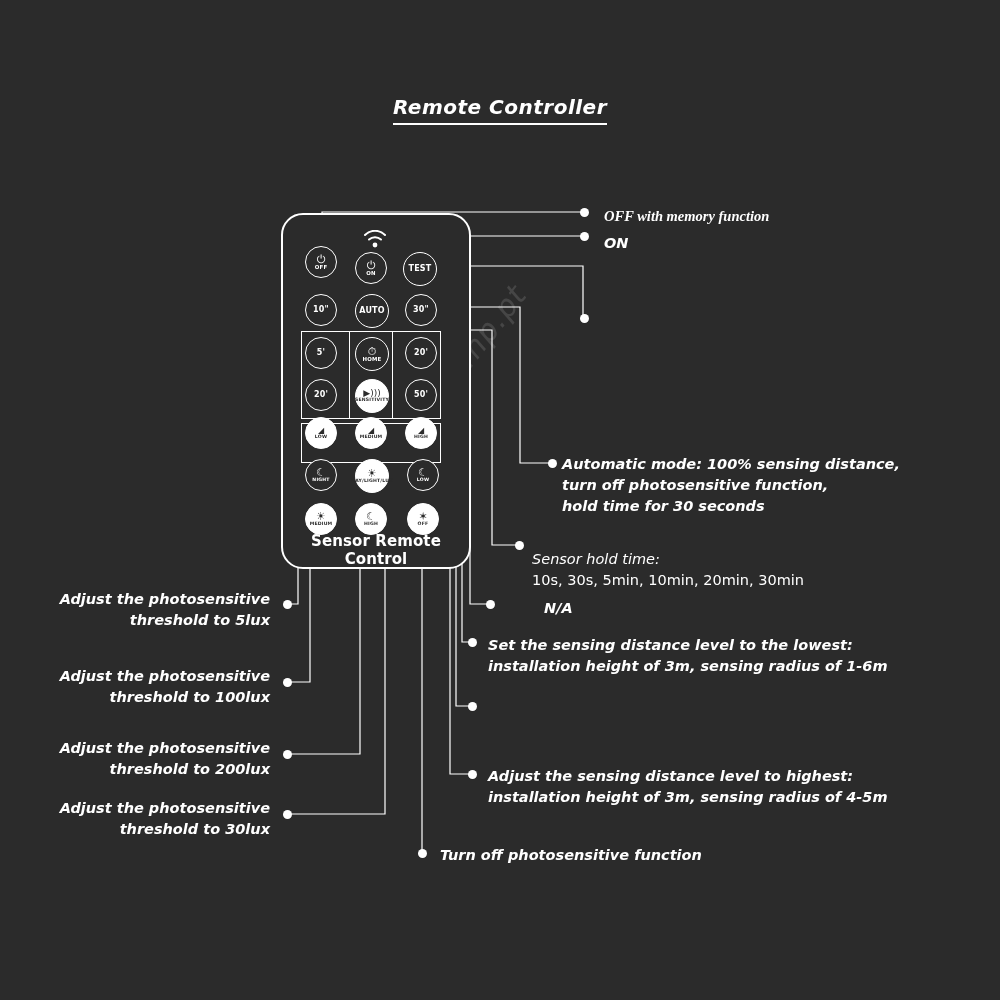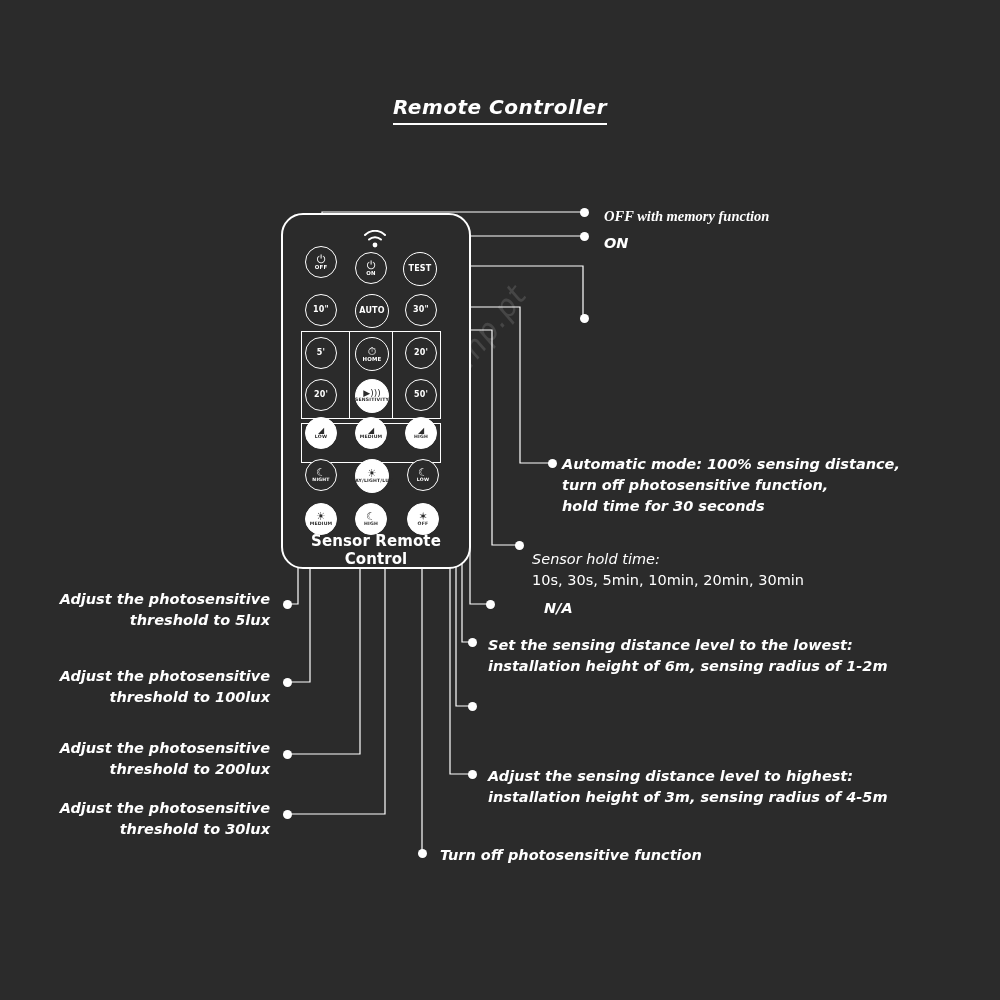--- a/index.html
+++ b/index.html
@@ -296,21 +296,21 @@
   <div class="callout" style="left:532px;top:538px;width:400px;margin-top:11px;">
     <div class="bold">Sensor hold time:</div>
     <div class="normal" style="font-size:14.5px;">10s, 30s, 5min, 10min, 20min, 30min</div>
   </div>
 
   <div class="dot" style="left:486px;top:600px;"></div>
   <div class="callout bold" style="left:504px;top:598px;width:200px;margin-left:40px;">N/A</div>
 
   <div class="dot" style="left:468px;top:638px;"></div>
   <div class="callout bold" style="left:488px;top:635px;width:440px;white-space:pre-line;">Set the sensing distance level to the lowest:
-installation height of 6m, sensing radius of 1-2m</div>
+installation height of 3m, sensing radius of 1-6m</div>
 
   <div class="dot" style="left:468px;top:702px;"></div>
 
   <div class="dot" style="left:468px;top:770px;"></div>
   <div class="callout bold" style="left:488px;top:766px;width:440px;white-space:pre-line;">Adjust the sensing distance level to highest:
 installation height of 3m, sensing radius of 4-5m</div>
 
   <div class="dot" style="left:418px;top:849px;"></div>
   <div class="callout bold" style="left:440px;top:845px;width:440px;">Turn off photosensitive function</div>
 

